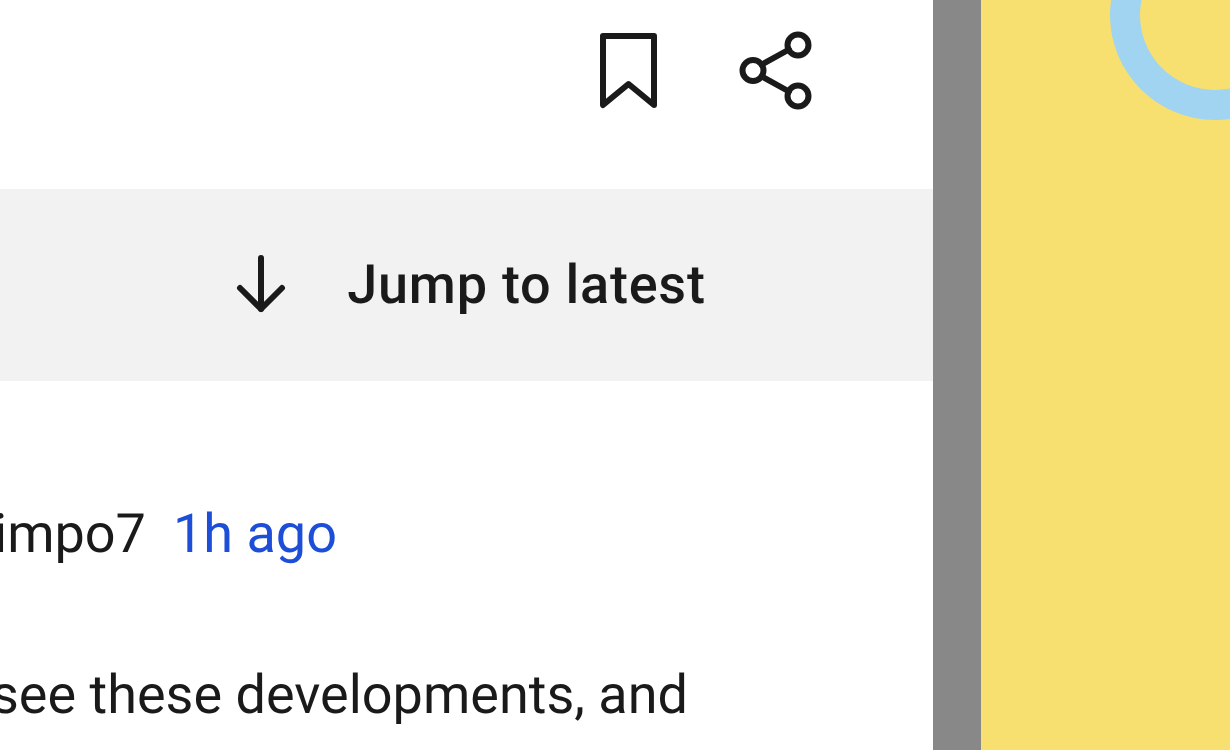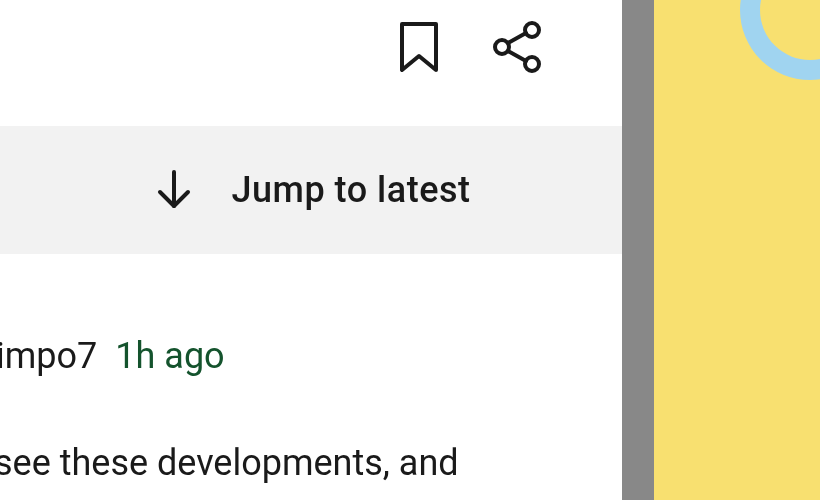--- a/index.html
+++ b/index.html
@@ -7,21 +7,21 @@
     body { display: flex; background: #fff; }
     .main { position: relative; width: 622px; height: 500px; background: #fff; }
     .side-gap { width: 32px; height: 500px; background: #888888; }
     .yellow-panel { width: 166px; height: 500px; background: #f8e070; position: relative; overflow: hidden; }
     .top-actions { position: absolute; top: 20px; right: 78px; display: flex; gap: 50px; align-items: center; }
     .icon-btn { display: flex; align-items: center; justify-content: center; cursor: pointer; color: #1a1a1a; }
     .jump-bar { position: absolute; top: 126px; left: 0; width: 100%; height: 128px; background: #f2f2f2; display: flex; align-items: center; justify-content: center; gap: 36px; cursor: pointer; }
     .jump-text { font-size: 36px; font-weight: 500; color: #1a1a1a; letter-spacing: 0.5px; }
     .meta-line { position: absolute; top: 335px; left: -4px; display: flex; align-items: baseline; gap: 18px; }
     .username { font-size: 36px; font-weight: 400; color: #1a1a1a; }
-    .timestamp { font-size: 36px; font-weight: 400; color: #14532d; }
+    .timestamp { font-size: 36px; font-weight: 400; color: #1d4ed8; }
     .body-text { position: absolute; top: 440px; left: -6px; font-size: 36px; font-weight: 400; color: #1a1a1a; line-height: 1.3; }
     .blue-arc { position: absolute; top: -60px; right: -60px; width: 140px; height: 140px; border-radius: 50%; background: #a0d4f0; }
     .blue-arc::after { content: ""; position: absolute; left: 20px; top: 20px; right: 20px; bottom: 20px; border-radius: 50%; background: #f8e070; }
   </style>
 </head>
 <body>
 
 <div class="main">
 
   <div class="top-actions">

